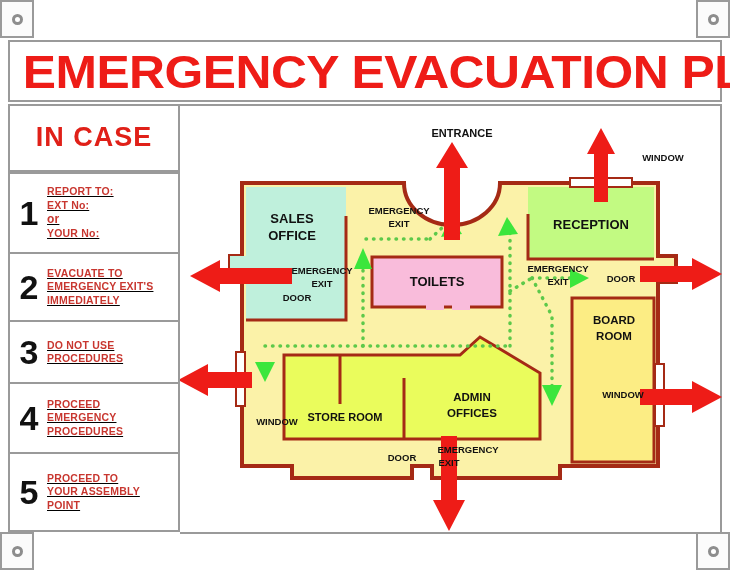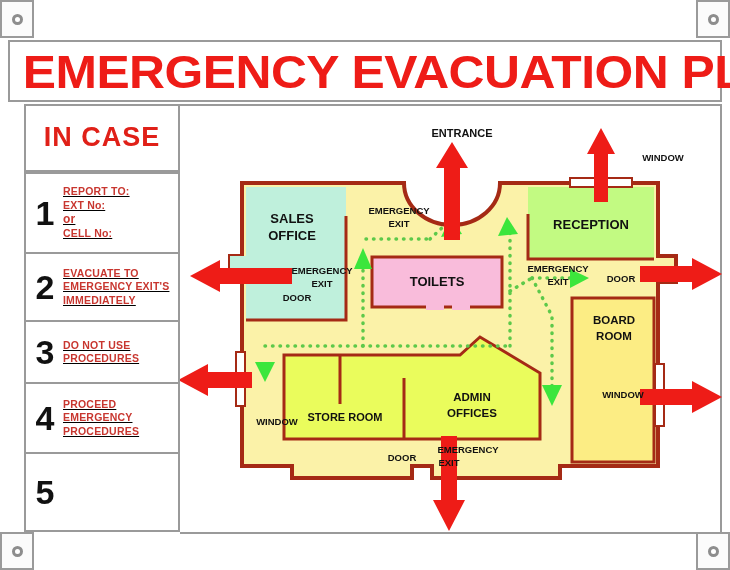--- a/index.html
+++ b/index.html
@@ -72,24 +72,23 @@
     transform: scaleX(1.06);
     transform-origin: left center;
     line-height: 1;
   }
 
   
   #left-col {
     position: absolute;
     left: 8px;
     top: 104px;
-    width: 156px;
+    width: 172px;
     height: 430px;
     z-index: 20;
-    margin-left: 16px;
   }
   #icof-box {
     border: 2px solid #9a9a9a;
     box-sizing: border-box;
     height: 68px;
     display: flex;
     flex-direction: column;
     align-items: center;
     justify-content: center;
     background: #ffffff;
@@ -234,21 +233,21 @@
     <div id="icof-box">
       <div class="l1">IN CASE</div>
     </div>
 
     <div class="step" id="step1">
       <div class="step-num">1</div>
       <div class="step-lines">
         <div>REPORT TO:</div>
         <div>EXT No:</div>
         <div class="small">or</div>
-        <div>CELL No:</div>
+        <div>YOUR No:</div>
       </div>
     </div>
 
     <div class="step" id="step2">
       <div class="step-num">2</div>
       <div class="step-lines">
         <div>EVACUATE TO</div>
         <div>EMERGENCY EXIT'S</div>
         <div>IMMEDIATELY</div>
       </div>
@@ -266,20 +265,25 @@
       <div class="step-num">4</div>
       <div class="step-lines">
         <div>PROCEED</div>
         <div>EMERGENCY</div>
         <div>PROCEDURES</div>
       </div>
     </div>
 
     <div class="step" id="step5">
       <div class="step-num">5</div>
+      <div class="step-lines">
+        <div>PROCEED TO</div>
+        <div>YOUR ASSEMBLY</div>
+        <div>POINT</div>
+      </div>
     </div>
   </div>
 
   <div id="plan-panel">
 
 
     <svg id="plan-svg" viewBox="0 0 542 430">
       <defs>
         <marker id="grnArrowUp" markerWidth="6" markerHeight="6"></marker>
       </defs>

